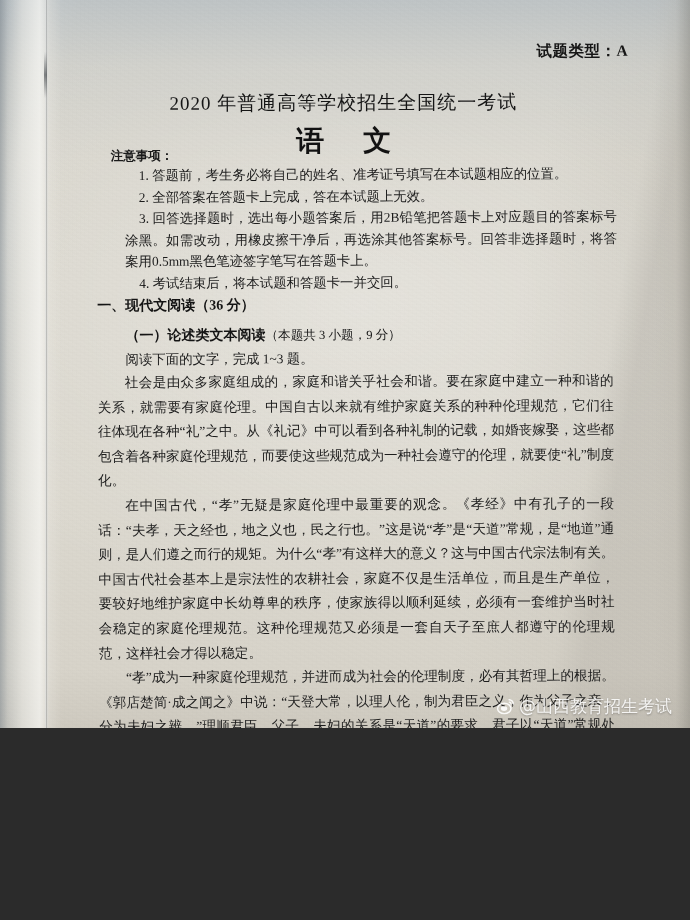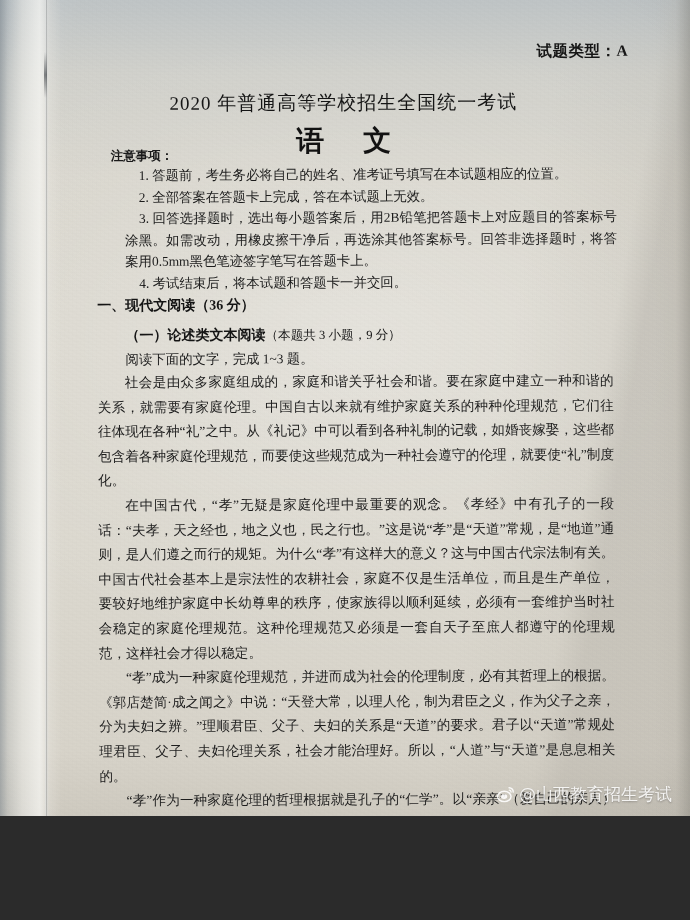--- a/index.html
+++ b/index.html
@@ -3,21 +3,21 @@
 <meta charset="utf-8">
 <style>
   html, body {
     margin: 0;
     padding: 0;
     background: #2b2b2b;
   }
   #page {
     position: relative;
     width: 690px;
-    height: 816px;
+    height: 728px;
     overflow: hidden;
     font-family: "Liberation Serif", "DejaVu Serif", serif;
     background:
       linear-gradient(180deg,
         rgba(168,180,190,0.55) 0%,
         rgba(186,193,196,0.30) 9%,
         rgba(205,205,200,0.10) 22%,
         rgba(220,216,205,0.00) 38%,
         rgba(222,216,203,0.10) 68%,
         rgba(206,200,188,0.30) 92%,

